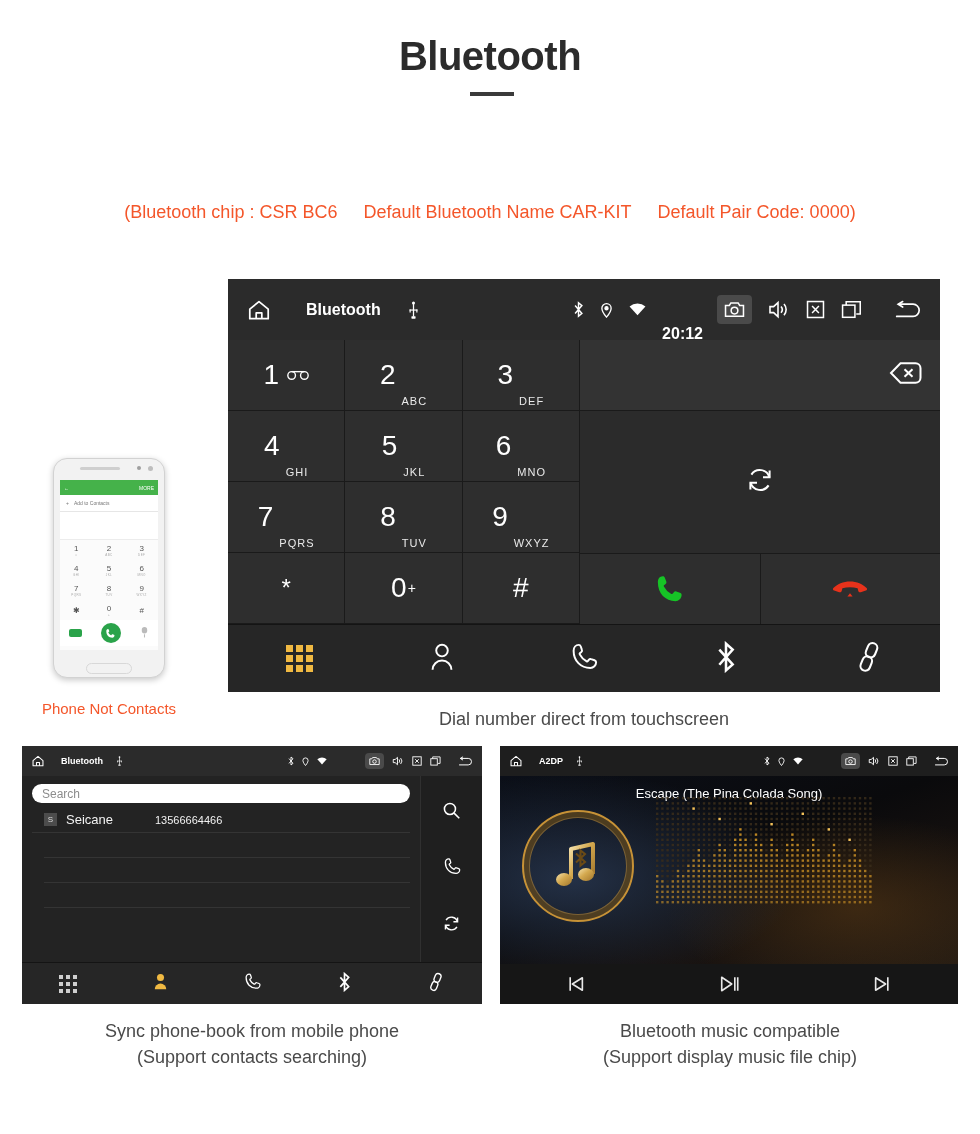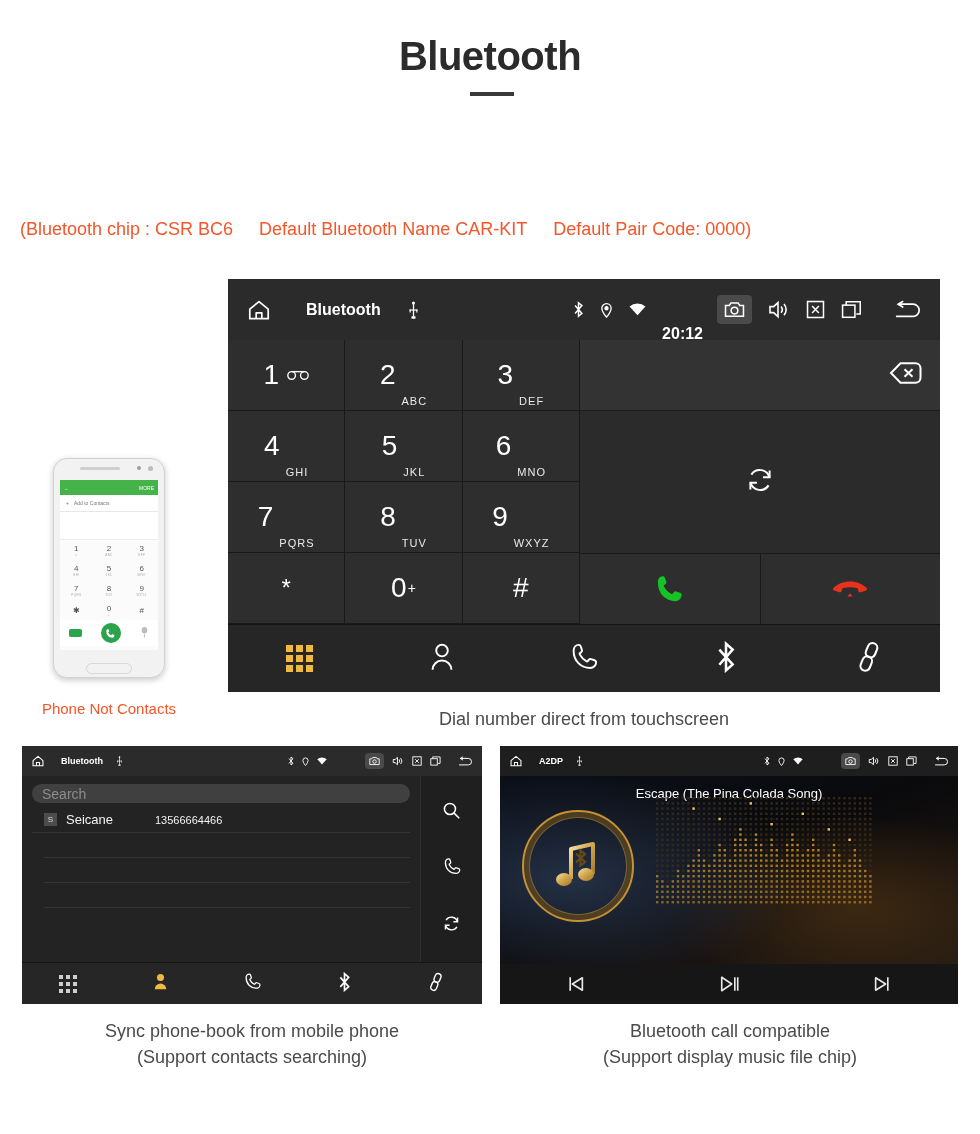--- a/index.html
+++ b/index.html
@@ -21,23 +21,22 @@
   .title-rule {
     position: absolute; top: 92px; left: 470px;
     width: 44px; height: 4px; background: #3a3a3a;
   }
   .intro {
     position: absolute; top: 138px; left: 40px; width: 900px;
     text-align: center; font-size: 19px; line-height: 27px; color: #6b6b6b;
   }
   .specs {
     position: absolute; top: 202px; left: 20px; width: 940px;
-    text-align: left; font-size: 18px; color: #f4562a;
+    text-align: center; font-size: 18px; color: #f4562a;
     white-space: nowrap;
-    margin-top: 17px;
   }
   .specs .sp { display: inline-block; }
   .specs .gap { display: inline-block; width: 26px; }
 
   
   .screen { position: absolute; background: #1c1c1c; overflow: hidden; }
   .statusbar {
     display: flex; align-items: center;
     background: #2b2b2b; color: #ffffff;
     width: 100%;
@@ -116,22 +115,22 @@
   #cap-right { left: 500px; top: 1018px; width: 460px; }
 
   
   #contacts-screen { left: 22px; top: 746px; width: 460px; height: 258px; }
   #contacts-screen .statusbar { height: 30px; padding: 0 9px; font-size: 9px; }
   #contacts-screen .sb-left .home { margin-right: 16px; }
   #contacts-screen .sb-right > * { margin-left: 8px; }
   #contacts-screen .cam-hl { padding: 3px 4px; margin-left: 7px; }
   .ct-body { display: flex; height: 186px; }
   .ct-list { flex: 1; background: #232323; padding: 8px 10px 0 10px; }
-  .ct-search { height: 19px; background: #404040; border-radius: 10px; display: flex; align-items: center;
-               padding-left: 10px; color: #8c8c8c; font-size: 14px; }
+  .ct-search { height: 19px; background: #ffffff; border-radius: 10px; display: flex; align-items: center;
+               padding-left: 10px; color: #8c8c8c; font-size: 12px; }
   .ct-row { display: flex; align-items: center; height: 26px; border-bottom: 1px solid #343434; margin-top: 4px; padding-left: 12px; }
   .ct-badge { width: 13px; height: 13px; background: #4c4c4c; color: #ddd; font-size: 8px;
               display: flex; align-items: center; justify-content: center; margin-right: 9px; }
   .ct-name { color: #f2f2f2; font-size: 13px; }
   .ct-num { color: #f2f2f2; font-size: 11px; margin-left: 42px; }
   .ct-empty { height: 25px; border-bottom: 1px solid #343434; margin-left: 12px; }
   .ct-side { width: 62px; background: #1f1f1f; border-left: 1px solid #303030;
              display: flex; flex-direction: column; align-items: center; justify-content: space-around; padding: 8px 0; }
   #contacts-screen .tabbar { height: 42px; }
 
@@ -1593,17 +1592,17 @@
       </div>
       <div class="mu-btn">
         <svg width="22" height="20" viewBox="0 0 24 22" fill="none" stroke="#e8e8e8" stroke-width="1.8" stroke-linejoin="round">
             <path d="M5 4.2v13.6L16 11z"></path>
             <path d="M18.4 3.6v14.8"></path>
           </svg>
       </div>
     </div>
   </div>
   <div class="cap" id="cap-right">
-    <div>Bluetooth call compatible</div>
+    <div>Bluetooth music compatible</div>
     <div>(Support display music file chip)</div>
   </div>
 
 </div>
 
 </body></html>

